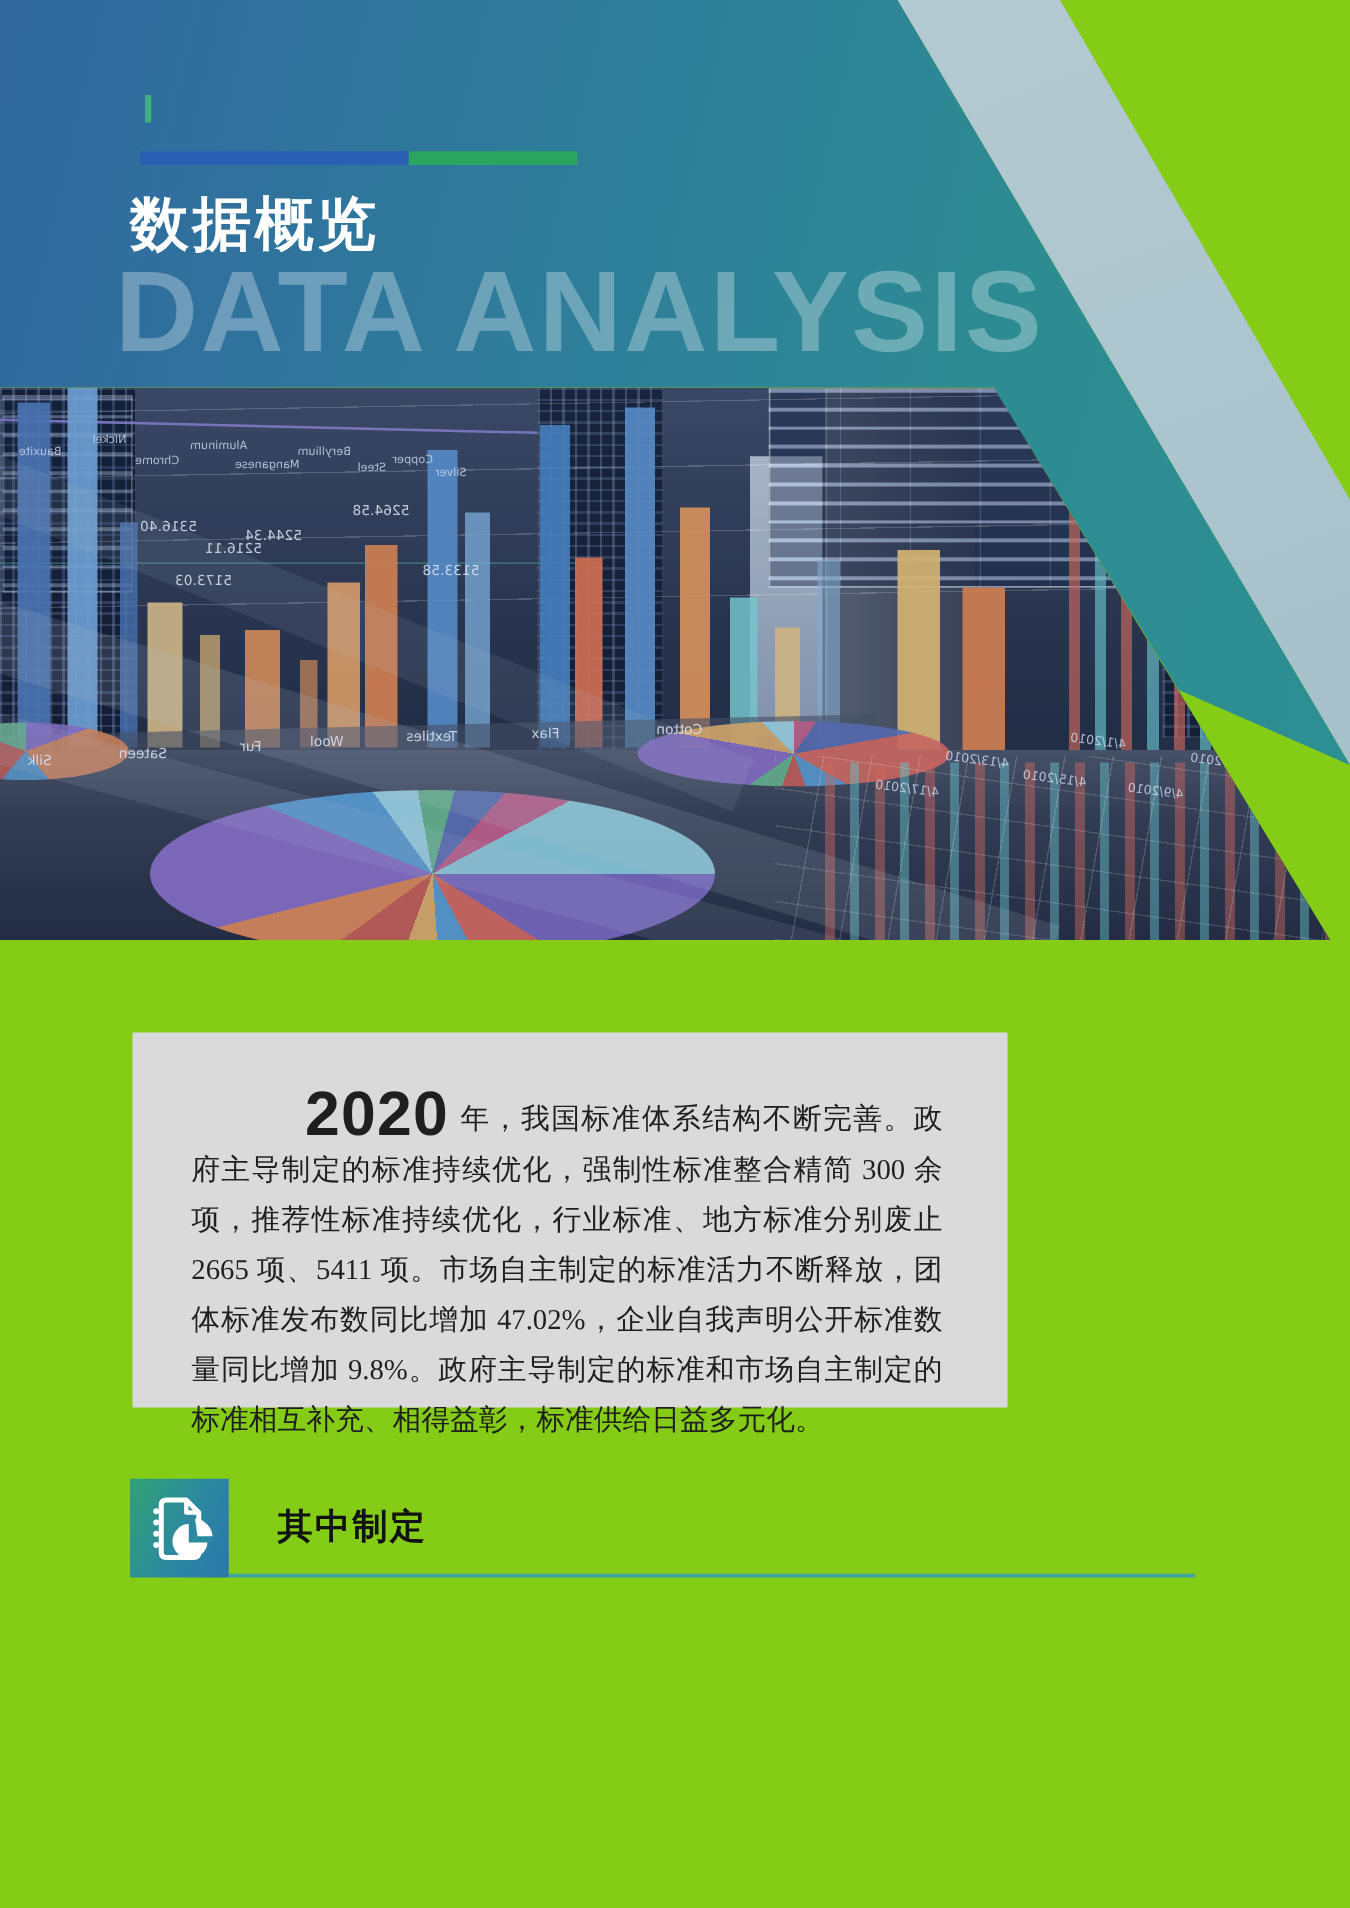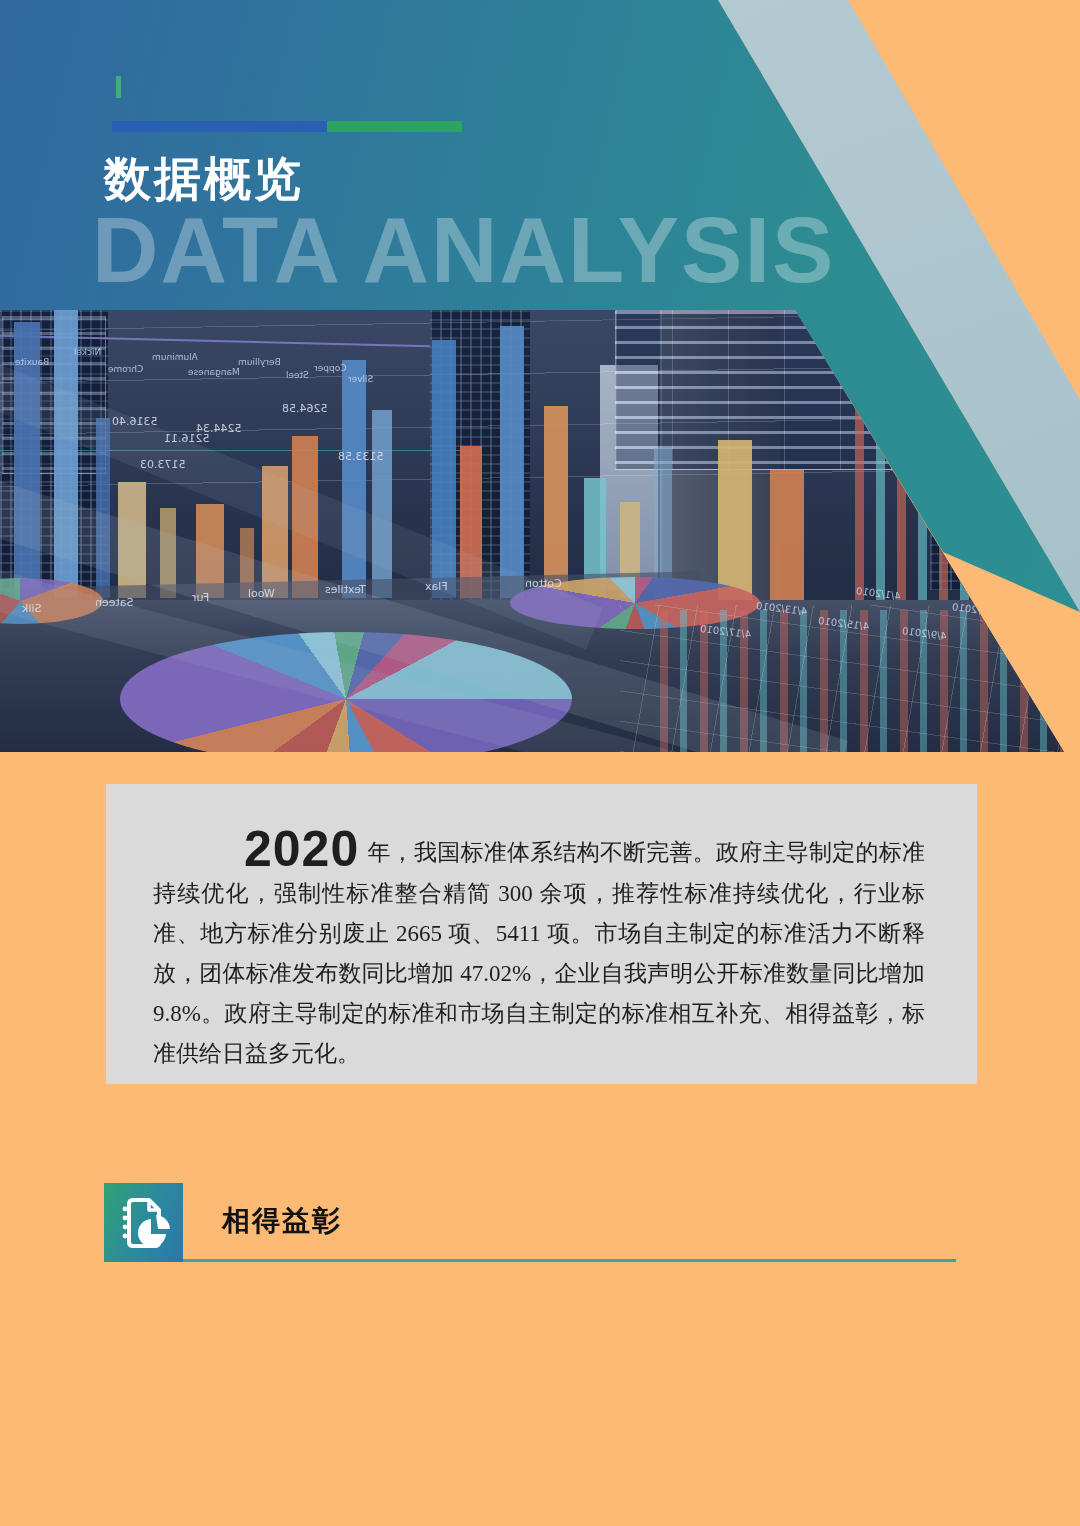--- a/index.html
+++ b/index.html
@@ -1,16 +1,16 @@
 <!DOCTYPE html>
 <html><head>
 <meta charset="utf-8">
 <style>
   html,body{margin:0;padding:0;background:#ffffff;}
-  .page{position:relative;width:1080px;height:1526px;background:#fdba74;overflow:hidden;
+  .page{position:relative;width:1080px;height:1526px;background:#84cc16;overflow:hidden;
         font-family:"Liberation Serif","DejaVu Serif",serif;}
   
   .band-gray{position:absolute;inset:0;
       background:linear-gradient(160deg,#b9cdd4 0%,#a3bfc9 60%,#9db9c4 100%);
       clip-path:polygon(718px 0,848px 0,1080px 400px,1080px 612px);}
   .header-shape{position:absolute;inset:0;
       background:linear-gradient(103deg,#31689f 0%,#2e7f9a 38%,#2d8c92 62%,#2c9193 100%);
       clip-path:polygon(0 0,718px 0,1080px 612px,943px 552px,795px 310px,0 310px);}
   .tick{position:absolute;left:116px;top:76px;width:5px;height:22px;background:#3fae7e;}
   .hbar-blue{position:absolute;left:112px;top:121px;width:215px;height:11px;background:#2b5fb4;}
@@ -68,21 +68,21 @@
   .beam1{left:-60px;top:295px;width:920px;height:55px;background:rgba(195,205,220,.16);transform:rotate(17deg);}
   .beam2{left:-110px;top:355px;width:920px;height:40px;background:rgba(195,205,220,.12);transform:rotate(15deg);}
   .beam3{left:-80px;top:165px;width:700px;height:45px;background:rgba(200,212,228,.10);transform:rotate(22deg);}
   .tint{left:0;top:0;width:1080px;height:442px;background:rgba(40,60,110,.10);}
   .ph-label{transform:scaleX(-1);color:rgba(235,242,255,.88);
       font-family:"DejaVu Sans",sans-serif;font-size:11px;white-space:nowrap;}
   .ph-top{font-size:9px;color:rgba(225,235,255,.80);}
   .ph-num{font-size:11px;color:rgba(240,246,255,.85);}
   .ph-date{font-size:10px;transform:scaleX(-1) rotate(-7deg);color:rgba(225,235,255,.8);}
   
-  .intro-box{position:absolute;left:106px;top:784px;width:871px;height:300px;background:#dadada;box-sizing:border-box;
+  .intro-box{position:absolute;left:106px;top:826px;width:700px;height:300px;background:#dadada;box-sizing:border-box;
       padding:40px 52px 0 47px;}
   .intro-box p{margin:0;font-size:23px;line-height:40px;color:#1f1f1f;text-align:justify;text-indent:91px;}
   .y2020{font-family:"Liberation Sans","DejaVu Sans",sans-serif;font-weight:bold;font-size:50px;
       line-height:1;vertical-align:-6px;letter-spacing:1px;margin-right:8px;}
   
   .sec-icon{position:absolute;left:104px;top:1183px;width:79px;height:79px;
       background:linear-gradient(115deg,#31a273 0%,#2b89a0 55%,#2a77ab 100%);}
   .sec-title{position:absolute;left:222px;top:1202px;margin:0;color:#121212;
       font-family:"Liberation Sans","DejaVu Sans",sans-serif;font-weight:bold;font-size:28px;letter-spacing:2px;}
   .sec-rule{position:absolute;left:183px;top:1259px;width:773px;height:3px;background:#3fa39e;}
@@ -195,17 +195,17 @@
       <path d="M45 17 v10 h10" fill="none" stroke="#ffffff" stroke-width="3.5" stroke-linejoin="round"></path>
       <circle cx="21" cy="26" r="2.4" fill="#ffffff"></circle>
       <circle cx="21" cy="35" r="2.4" fill="#ffffff"></circle>
       <circle cx="21" cy="44" r="2.4" fill="#ffffff"></circle>
       <circle cx="21" cy="53" r="2.4" fill="#ffffff"></circle>
       <circle cx="48" cy="50" r="14" fill="#ffffff"></circle>
       <path d="M48 50 L48 34.5 A15.5 15.5 0 0 1 63.5 50 z" fill="#2b89a0" stroke="#2b89a0" stroke-width="2"></path>
       <path d="M52 32 A15 15 0 0 1 66 46 L54 46 z" fill="#ffffff"></path>
     </svg>
   </div>
-  <h2 class="sec-title">相得益彰</h2>
+  <h2 class="sec-title">其中制定</h2>
   <div class="sec-rule"></div>
 
 
 </div>
 
 </body></html>

